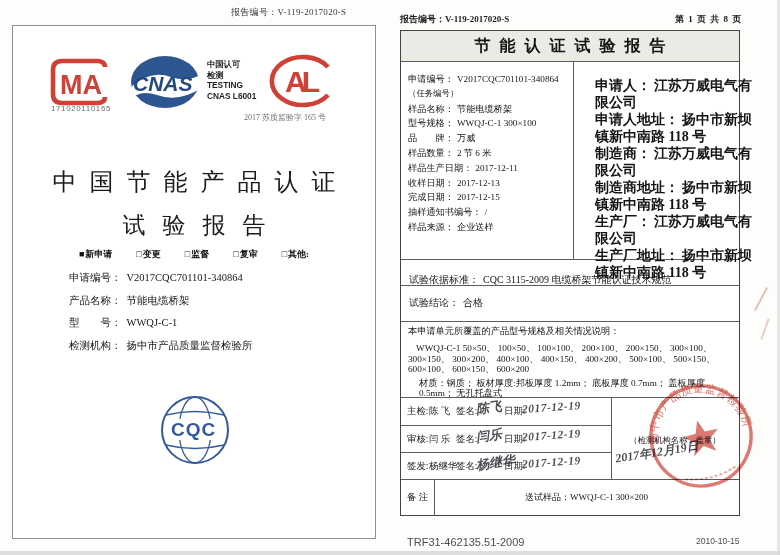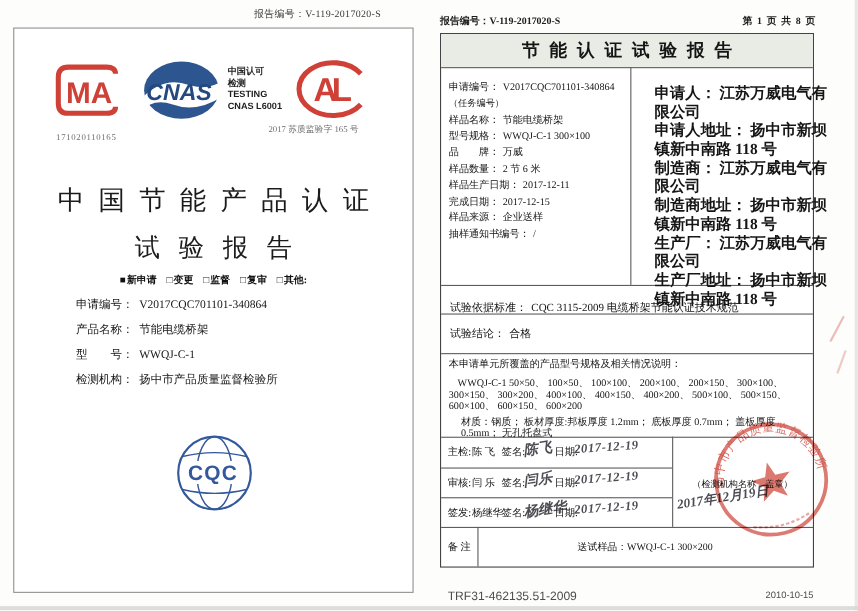--- a/index.html
+++ b/index.html
@@ -1,28 +1,28 @@
 <!DOCTYPE html>
 <html><head>
 <meta charset="utf-8">
 <style>
   html,body{margin:0;padding:0;width:780px;height:555px;overflow:hidden;}
   body{position:relative;background:#fdfdfb;font-family:"Liberation Serif","DejaVu Serif",serif;color:#222;}
   
   .l-reportno{position:absolute;left:231px;top:6px;font-size:9px;color:#3a3a3a;letter-spacing:.3px;}
   .lpage{position:absolute;left:12px;top:25px;width:362px;height:512px;border:1px solid #8f8f8f;background:#fff;}
   .cma{position:absolute;left:34px;top:30px;}
-  .cma-num{position:absolute;left:38px;top:94px;font-size:8px;color:#6d6d6d;letter-spacing:.6px;font-family:Liberation Serif, serif;}
+  .cma-num{position:absolute;left:38px;top:78px;font-size:8px;color:#6d6d6d;letter-spacing:.6px;font-family:Liberation Sans, sans-serif;}
   .cnas{position:absolute;left:114px;top:27px;}
   .cnas-text{position:absolute;left:194px;top:33px;font-size:8.3px;font-weight:bold;line-height:10.5px;color:#1e1e1e;font-family:"Liberation Sans",sans-serif;}
   .cal{position:absolute;left:255px;top:27px;}
   .cal-caption{position:absolute;left:231px;top:86px;font-size:8px;color:#6d6d6d;}
   .l-title1{position:absolute;left:0;top:140px;width:100%;text-align:center;font-size:24px;letter-spacing:13px;text-indent:13px;color:#1b1b1b;}
   .l-title2{position:absolute;left:0;top:184px;width:100%;text-align:center;font-size:23px;letter-spacing:17px;text-indent:17px;color:#1b1b1b;}
-  .l-checks{position:absolute;left:0;top:222px;width:100%;display:flex;justify-content:center;gap:9px;font-size:9px;font-weight:bold;color:#111;}
+  .l-checks{position:absolute;left:0;top:222px;width:100%;display:flex;justify-content:center;gap:24px;font-size:9px;font-weight:bold;color:#111;}
   .l-checks .box{margin-right:1px;}
   .l-fields{position:absolute;left:56px;top:241px;font-size:10.5px;line-height:22.6px;color:#161616;}
   .l-fields .lbl{margin-right:5px;}
   .cqc{position:absolute;left:145px;top:367px;}
   
   .rp-reportno{position:absolute;left:400px;top:13px;font-size:9px;font-weight:bold;color:#1d1d1d;}
   .rp-pageinfo{position:absolute;left:675px;top:13px;font-size:9px;font-weight:bold;color:#1d1d1d;letter-spacing:1px;}
   .rp-footl{position:absolute;left:407px;top:536px;font-size:11px;color:#4d4d4d;font-family:"Liberation Sans",sans-serif;}
   .rp-footr{position:absolute;left:696px;top:536px;font-size:8.5px;color:#4d4d4d;font-family:"Liberation Sans",sans-serif;}
   
@@ -147,23 +147,24 @@
   <div class="vl" style="left:33px;top:448px;height:36px;"></div>
 
   <div class="r-il">
     <div><span class="lbl">申请编号：</span><span>V2017CQC701101-340864</span></div>
     <div class="sub"><span class="lbl">（任务编号）</span><span></span></div>
     <div><span class="lbl">样品名称：</span><span>节能电缆桥架</span></div>
     <div><span class="lbl">型号规格：</span><span>WWQJ-C-1 300×100</span></div>
     <div><span class="lbl">品　　牌：</span><span>万威</span></div>
     <div><span class="lbl">样品数量：</span><span>2 节 6 米</span></div>
     <div><span class="lbl">样品生产日期：</span><span>2017-12-11</span></div>
+    <div><span class="lbl">收样日期：</span><span>2017-12-13</span></div>
     <div><span class="lbl">完成日期：</span><span>2017-12-15</span></div>
+    <div><span class="lbl">抽样通知书编号：</span><span>/</span></div>
     <div><span class="lbl">样品来源：</span><span>企业送样</span></div>
-    <div><span class="lbl">抽样通知书编号：</span><span>/</span></div>
   </div>
 
   <div class="r-ir">
     <div><span class="lbl">申请人：</span><span>江苏万威电气有限公司</span></div>
     <div><span class="lbl">申请人地址：</span><span>扬中市新坝镇新中南路 118 号</span></div>
     <div><span class="lbl">制造商：</span><span>江苏万威电气有限公司</span></div>
     <div><span class="lbl">制造商地址：</span><span>扬中市新坝镇新中南路 118 号</span></div>
     <div><span class="lbl">生产厂：</span><span>江苏万威电气有限公司</span></div>
     <div><span class="lbl">生产厂地址：</span><span>扬中市新坝镇新中南路 118 号</span></div>
   </div>

